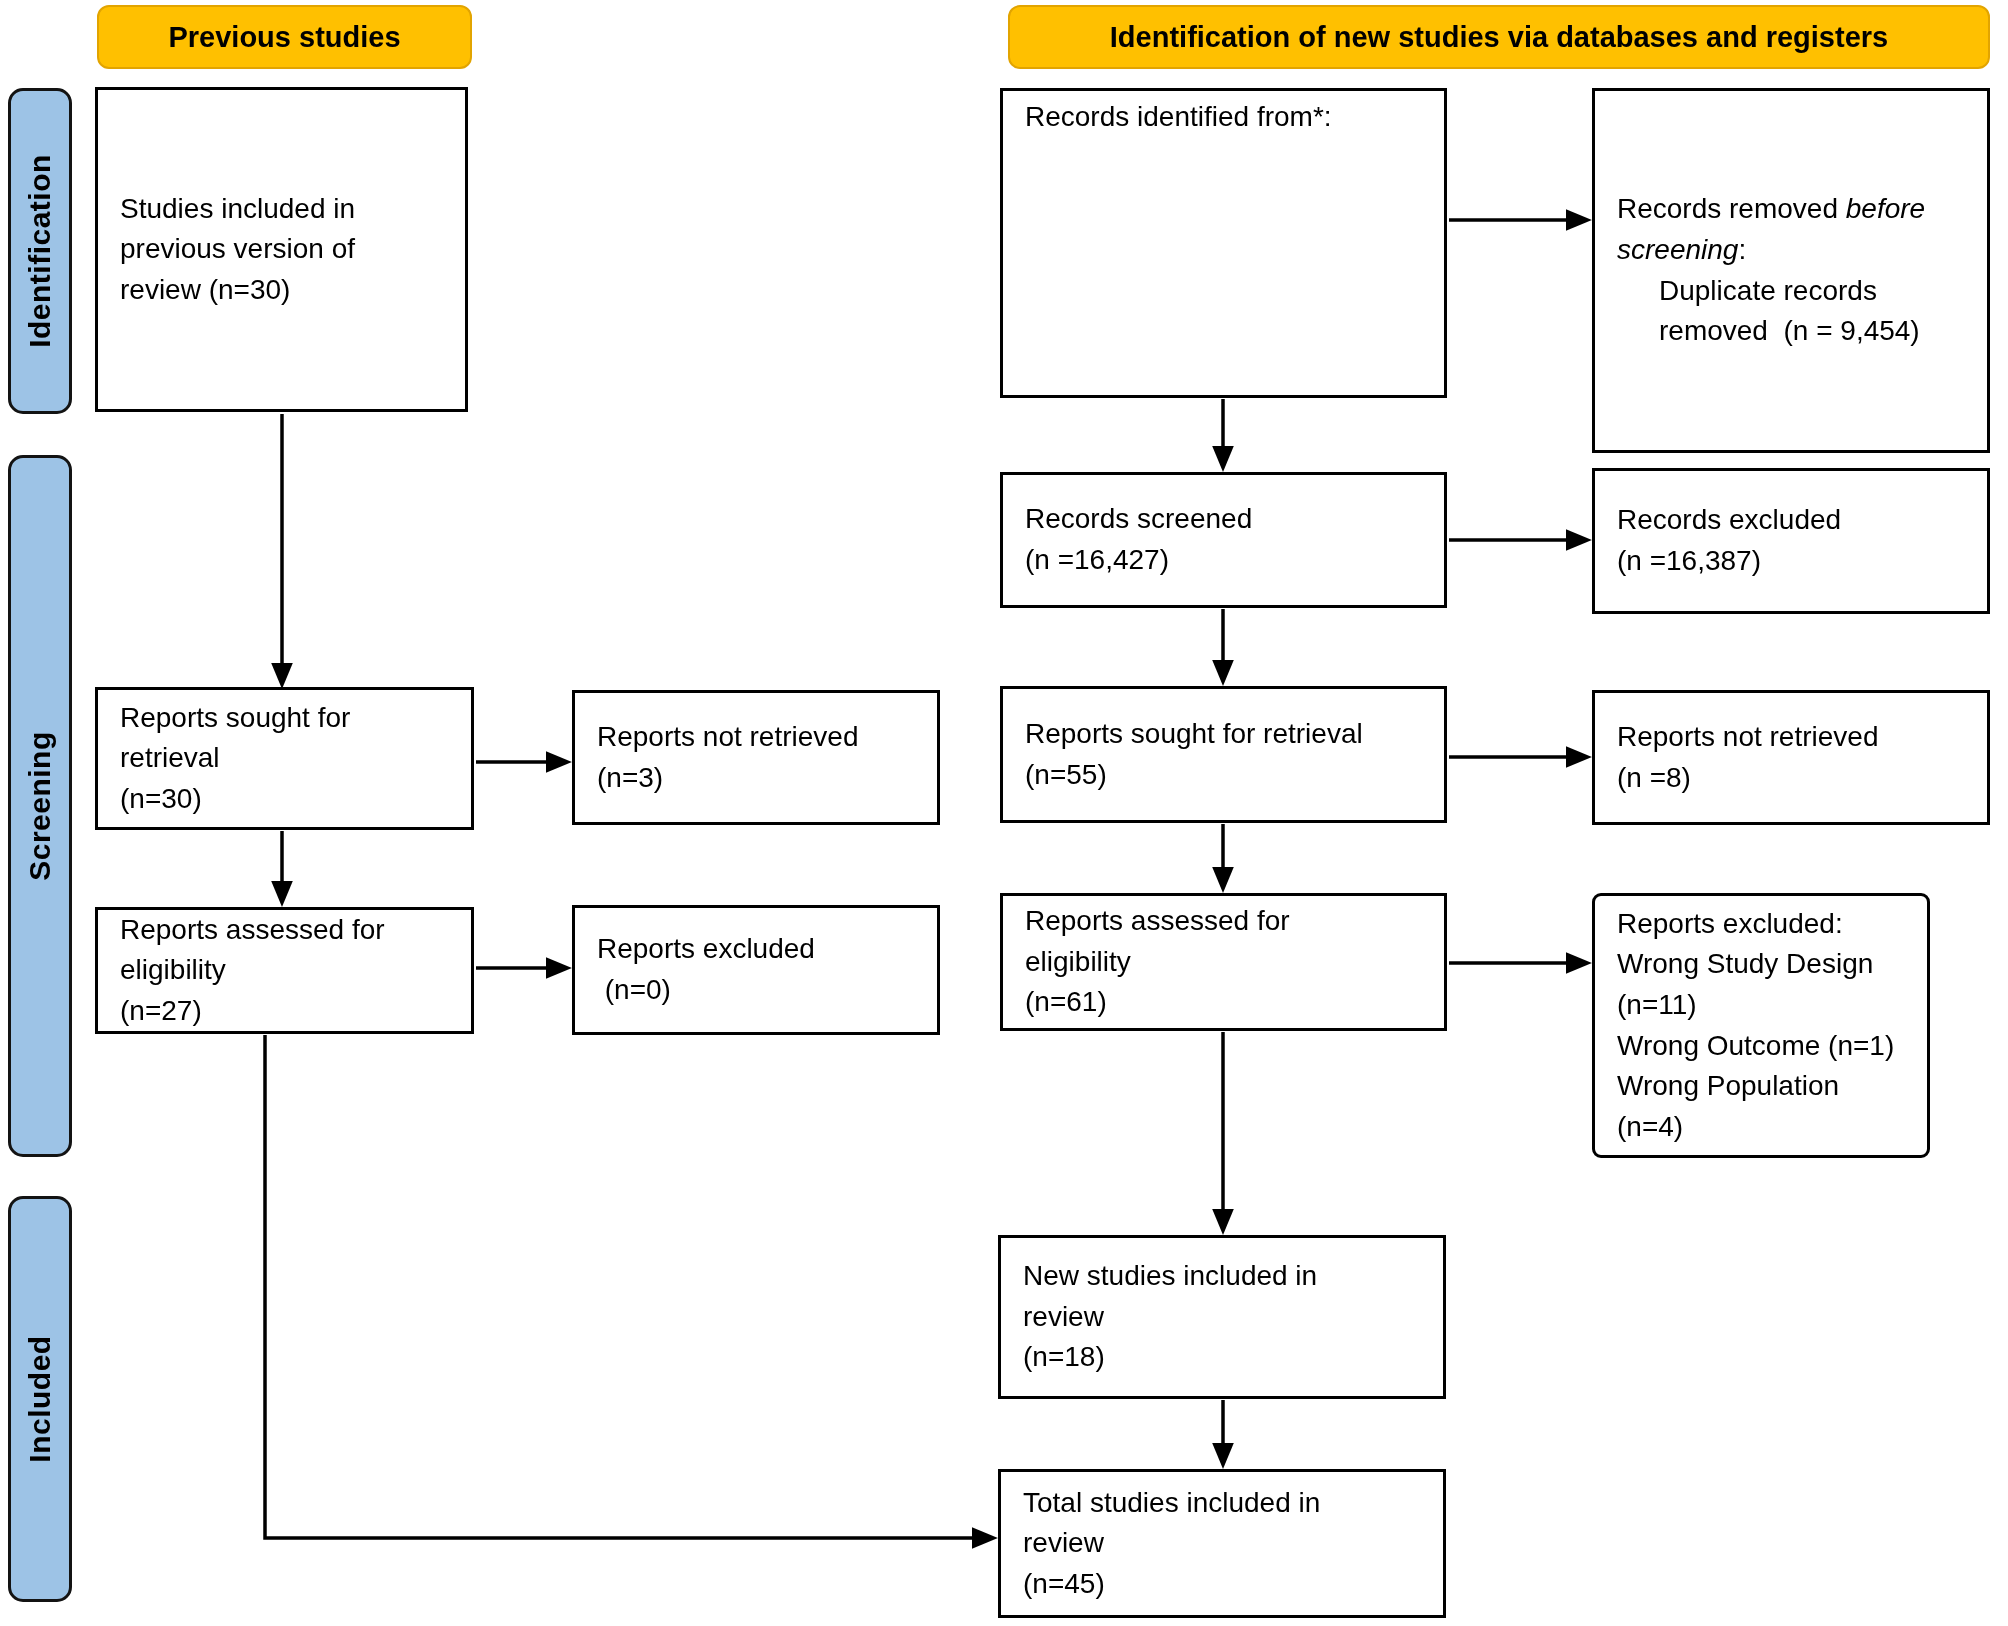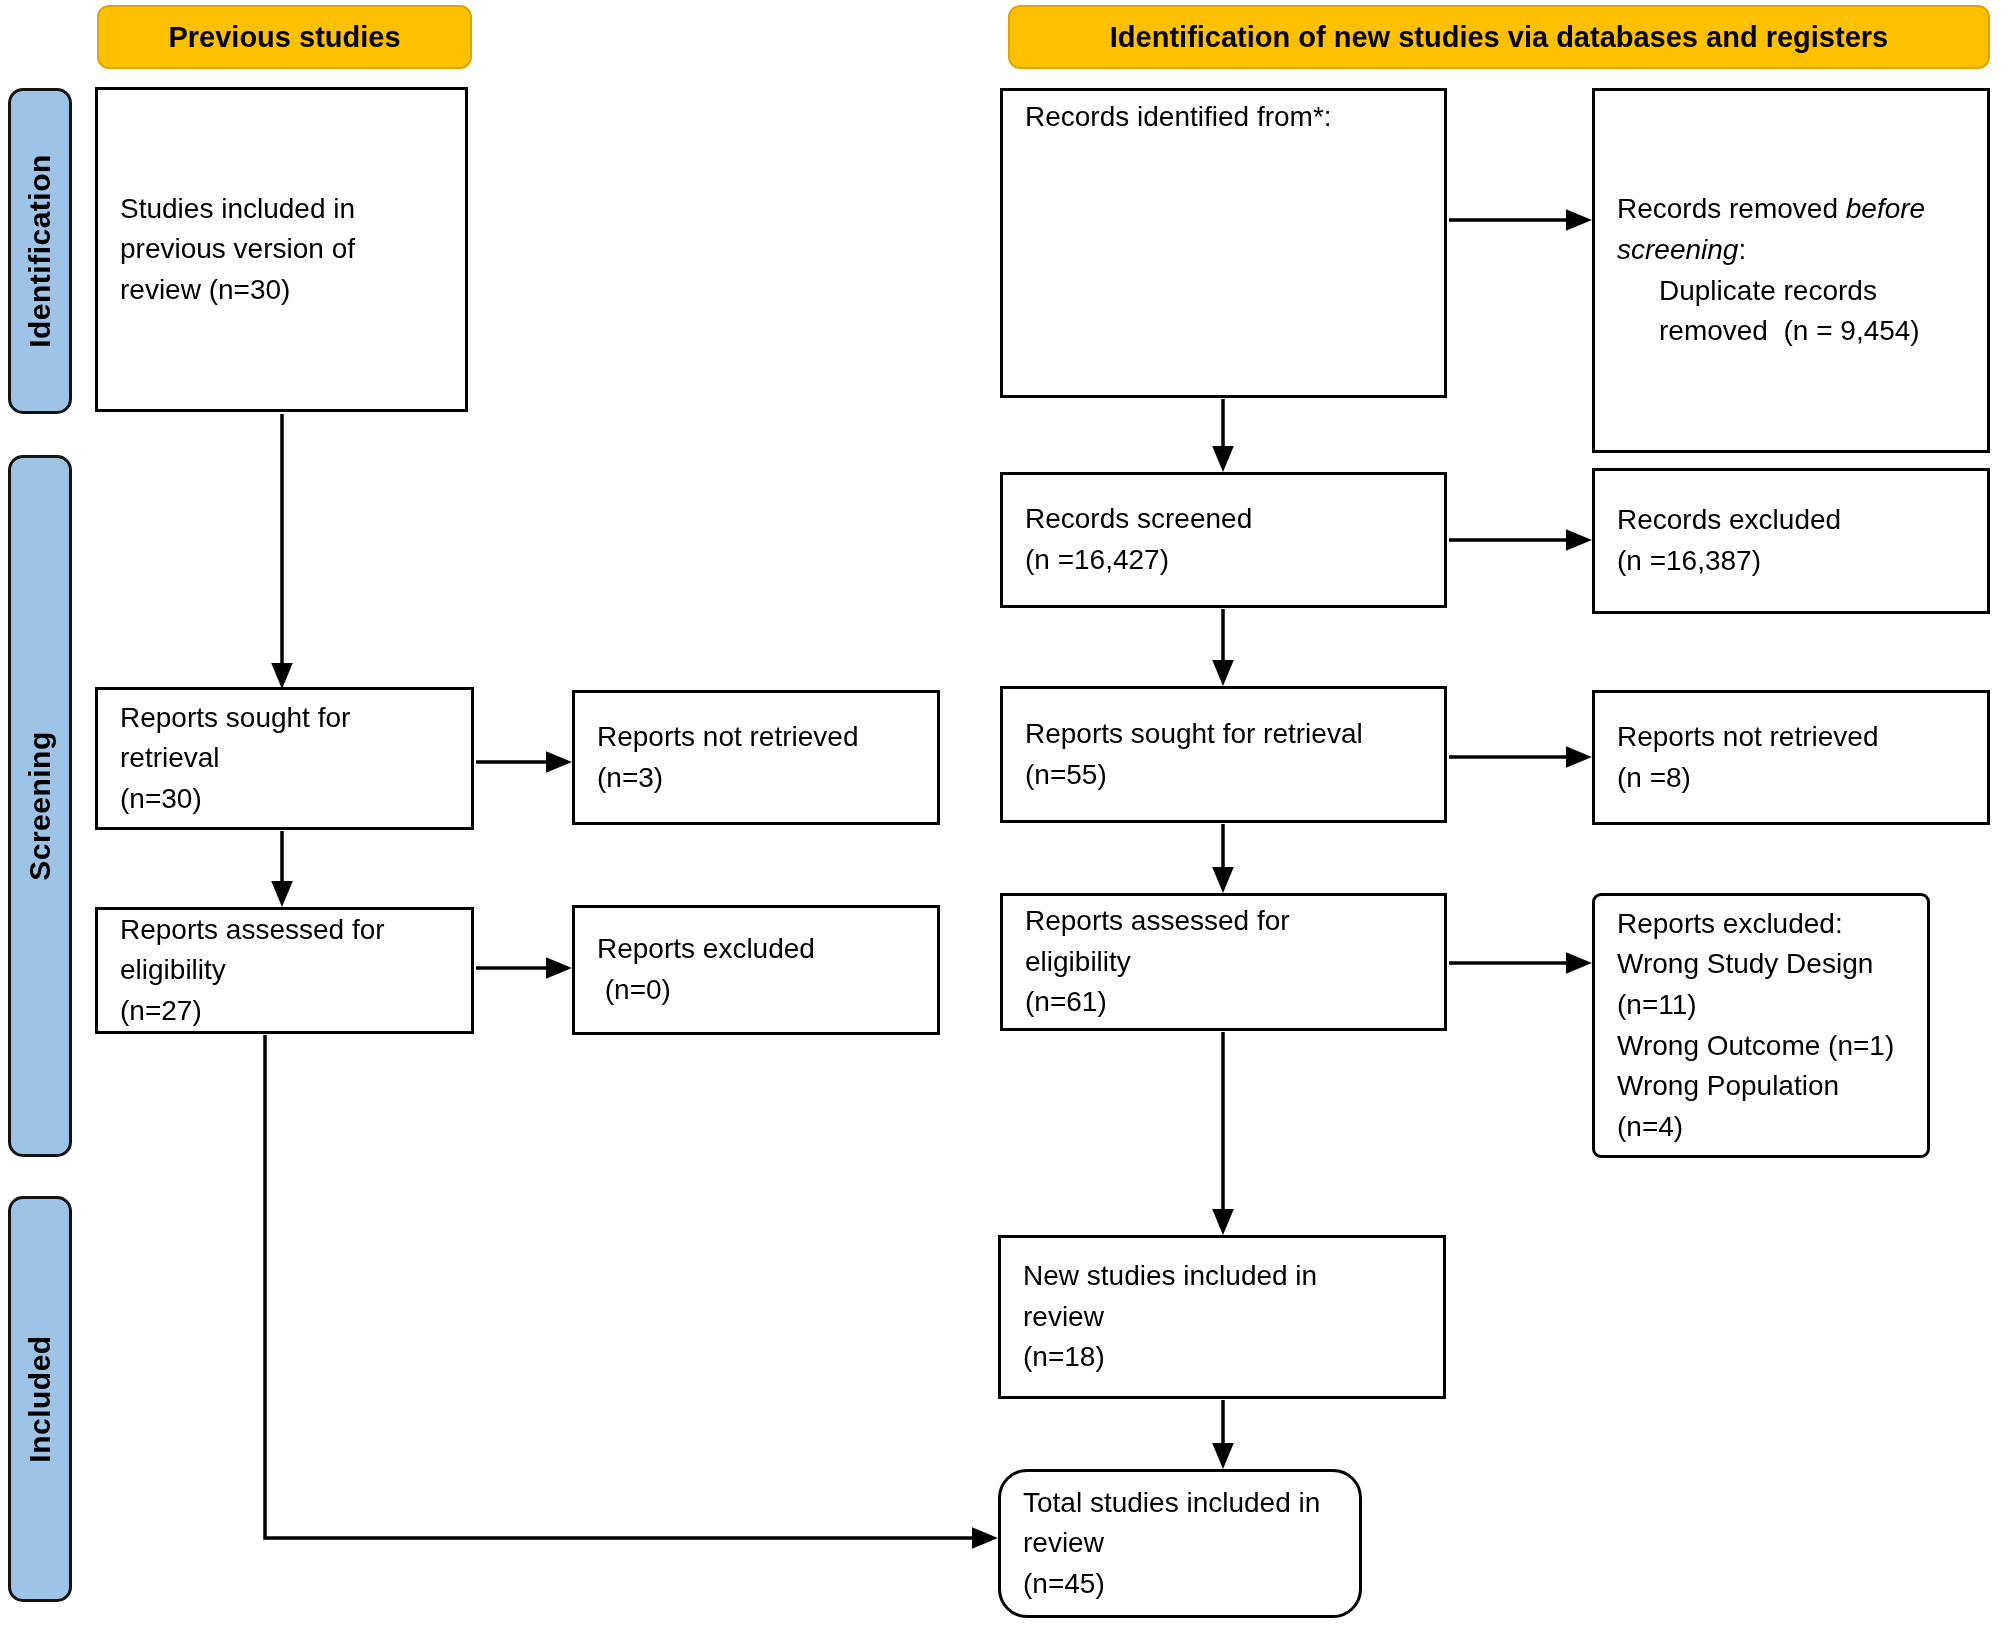--- a/index.html
+++ b/index.html
@@ -138,21 +138,21 @@
   <div class="box" style="left:1000px;top:893px;width:447px;height:138px;">
     <div class="t">Reports assessed for
 eligibility
 (n=61)</div>
   </div>
   <div class="box" style="left:998px;top:1235px;width:448px;height:164px;">
     <div class="t">New studies included in
 review
 (n=18)</div>
   </div>
-  <div class="box" style="left:998px;top:1469px;width:364px;height:149px;border-radius:29px;">
+  <div class="box" style="left:998px;top:1469px;width:448px;height:149px;">
     <div class="t">Total studies included in
 review
 (n=45)</div>
   </div>
 
   <div class="box" style="left:1592px;top:88px;width:398px;height:365px;">
     <div>
       <p class="p0"><span>Records removed </span><i>before screening</i><span>:</span></p>
       <p class="p0 indent-dup">Duplicate records
 removed  (n = 9,454)</p>

